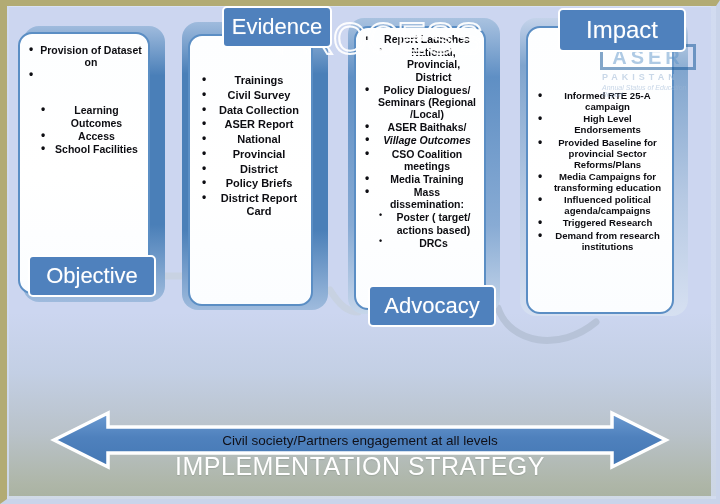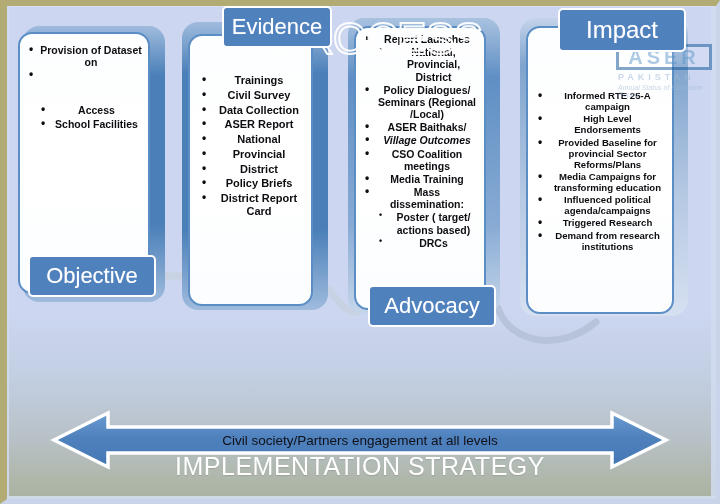--- a/index.html
+++ b/index.html
@@ -128,21 +128,21 @@
     color:rgba(255,255,255,0.0);
     -webkit-text-stroke:2px #ffffff;
     text-shadow:0 0 0 rgba(0,0,0,0);
     white-space:nowrap;
     pointer-events:none;
     opacity:.95;
   }
 
   
   #aser-logo{
-    position:absolute;left:616px;top:44px;width:96px;height:56px;z-index:2;
+    position:absolute;left:600px;top:44px;width:96px;height:56px;z-index:2;
     opacity:.55;pointer-events:none;
   }
   #aser-logo .aser-main{
     position:absolute;left:0;top:0;width:96px;height:26px;
     border:3px solid #1f5f9e;
     box-sizing:border-box;
     color:#6fa0cf;font-size:20px;font-weight:bold;letter-spacing:4px;
     display:flex;align-items:center;justify-content:center;
     background:rgba(255,255,255,.25);
   }
@@ -182,20 +182,21 @@
     <path d="M330 290 C 340 306, 348 312, 358 312" stroke="#c8d2e2" stroke-width="7" fill="none" stroke-linecap="round"></path>
     <path d="M498 308 C 510 344, 560 352, 596 322" stroke="#b7c3d8" stroke-width="7" fill="none" stroke-linecap="round"></path>
   </svg>
 
   <div class="plate" id="plate1"></div>
   <div class="card" id="card1" style="z-index:2">
     <div class="card-inner">
       <ul class="blist">
         <li>Provision of Dataset on</li>
         <li class="spacer" style="list-style:none;padding:0;"></li>
+        <li class="indent">Learning Outcomes</li>
         <li class="indent">Access</li>
         <li class="indent">School Facilities</li>
       </ul>
     </div>
   </div>
 
   <div class="plate" id="plate2"></div>
   <div class="card" id="card2" style="z-index:2">
     <div class="card-inner">
       <ul class="blist">

